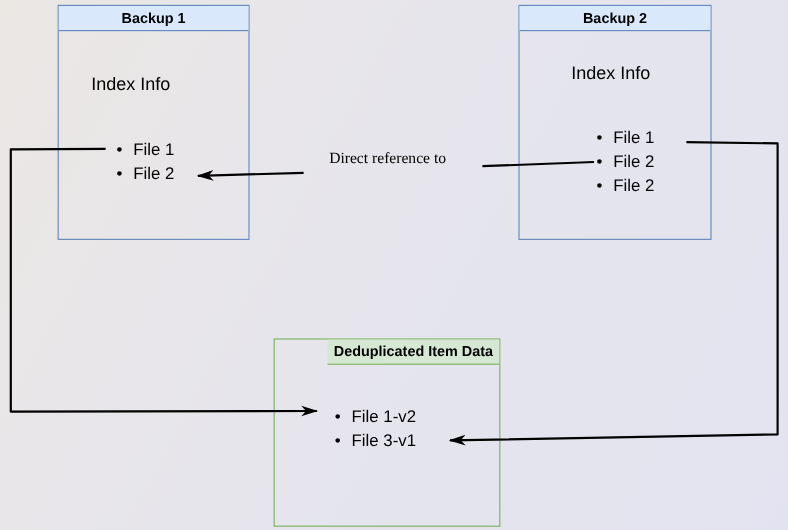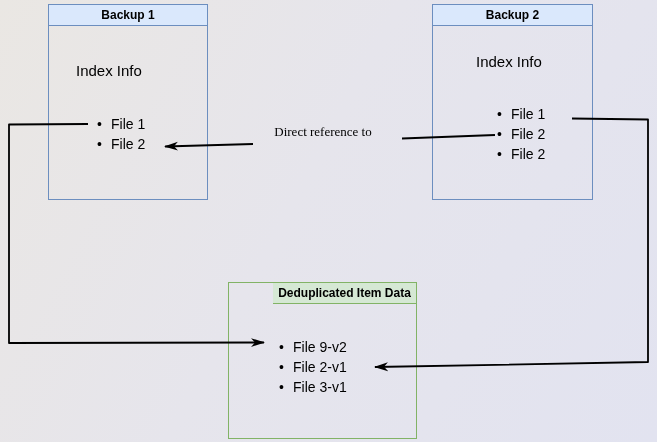--- a/index.html
+++ b/index.html
@@ -105,22 +105,21 @@
     <li>File 2</li>
     <li>File 2</li>
   </ul>
 
   <div class="node green" style="left:228px; top:282px; width:189px; height:157px;padding-left:44px;">
     <div class="node-header">
       <span>Deduplicated Item Data</span>
     </div>
   </div>
   <ul class="file-list" style="left:279px; top:337px;">
-    <li>File 9-v2</li>
-    <li>File 2-v1</li>
+    <li>File 1-v2</li>
     <li>File 3-v1</li>
   </ul>
 
   <svg class="connectors" viewBox="0 0 657 442" xmlns="http://www.w3.org/2000/svg">
     <defs>
       <marker id="arrowhead" viewBox="0 0 14 10" refX="13" refY="5" markerWidth="14" markerHeight="10" markerUnits="userSpaceOnUse" orient="auto">
         <path d="M14,5 L0,0.6 L4,5 L0,9.4 Z" fill="#000"></path>
       </marker>
     </defs>
     <polyline class="wire" points="88,124 9,124.5 9,343 264,342.5" marker-end="url(#arrowhead)"></polyline>

